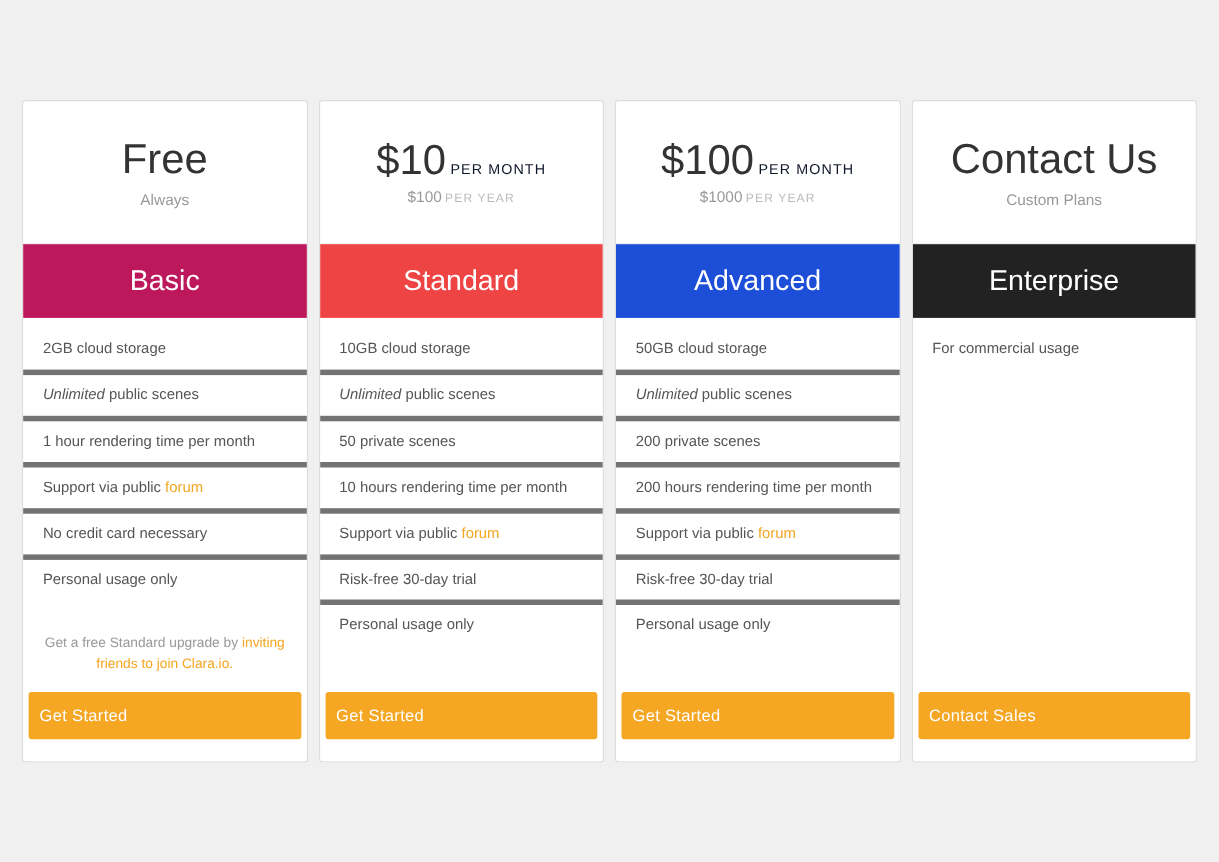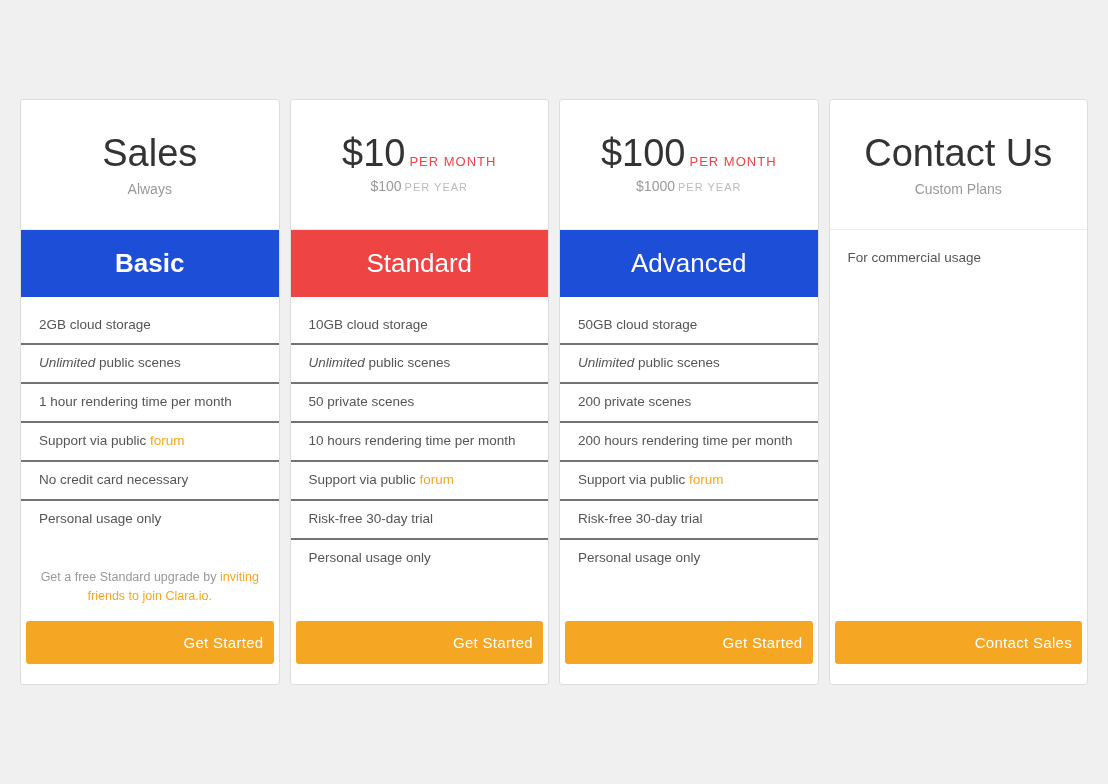--- a/index.html
+++ b/index.html
@@ -38,21 +38,21 @@
       align-items: center;
     }
     .price-main {
       font-size: 38px;
       font-weight: 300;
       color: #333;
       line-height: 1;
     }
     .price-main .per-period {
       font-size: 13px;
-      color: #ef4444;
+      color: #0f172a;
       font-weight: normal;
       letter-spacing: 1px;
       text-transform: uppercase;
       margin-left: 4px;
     }
     .price-secondary {
       font-size: 14px;
       color: #999;
       margin-top: 6px;
     }
@@ -73,23 +73,22 @@
       color: #999;
       margin-top: 6px;
     }
     .card-tier {
       padding: 18px 15px;
       text-align: center;
       font-size: 26px;
       font-weight: 300;
     }
     .tier-basic {
-      background: #1d4ed8;
-      color: #fff;
-      font-weight: bold;
+      background: #be185d;
+      color: #fff;
     }
     .tier-standard {
       background: #ef4444;
       color: #fff;
     }
     .tier-advanced {
       background: #1d4ed8;
       color: #fff;
     }
     .tier-enterprise {
@@ -97,21 +96,21 @@
       color: #fff;
     }
     .card-features {
       flex: 1;
       padding: 10px 0;
     }
     .feature-item {
       padding: 9px 18px;
       font-size: 13.5px;
       color: #555;
-      border-bottom: 2px solid #737373;
+      border-bottom: 5px solid #737373;
       line-height: 1.4;
     }
     .feature-item:last-child {
       border-bottom: none;
     }
     .feature-item em {
       font-style: italic;
     }
     .feature-item .forum-link {
       color: #f5a623;
@@ -135,34 +134,34 @@
       display: block;
       width: 100%;
       padding: 13px 10px;
       background: #f5a623;
       color: #fff;
       border: none;
       border-radius: 3px;
       font-size: 15px;
       font-weight: 400;
       cursor: pointer;
-      text-align: right;
+      text-align: left;
       letter-spacing: 0.3px;
     }
     .spacer {
       flex: 1;
     }
   </style>
 </head>
 <body>
 
 <div class="pricing-container">
 <div class="pricing-card">
       <div class="card-header">
-        <div class="price-free">Sales</div>
+        <div class="price-free">Free</div>
         <div class="price-subtitle">Always</div>
       </div>
       <div class="card-tier tier-basic">Basic</div>
       <div class="card-features">
         <div class="feature-item">2GB cloud storage</div>
         <div class="feature-item"><em>Unlimited</em> public scenes</div>
         <div class="feature-item">1 hour rendering time per month</div>
         <div class="feature-item">Support via public <a href="#" class="forum-link">forum</a></div>
         <div class="feature-item">No credit card necessary</div>
         <div class="feature-item">Personal usage only</div>
@@ -211,20 +210,21 @@
       <div class="spacer"></div>
       <div class="card-footer">
         <button class="btn-action">Get Started</button>
       </div>
     </div>
     <div class="pricing-card">
       <div class="card-header">
         <div class="price-free">Contact Us</div>
         <div class="price-subtitle">Custom Plans</div>
       </div>
+      <div class="card-tier tier-enterprise">Enterprise</div>
       <div class="card-features">
         <div class="feature-item">For commercial usage</div>
       </div>
       <div class="spacer"></div>
       <div class="card-footer">
         <button class="btn-action">Contact Sales</button>
       </div>
     </div>
   </div>
 

